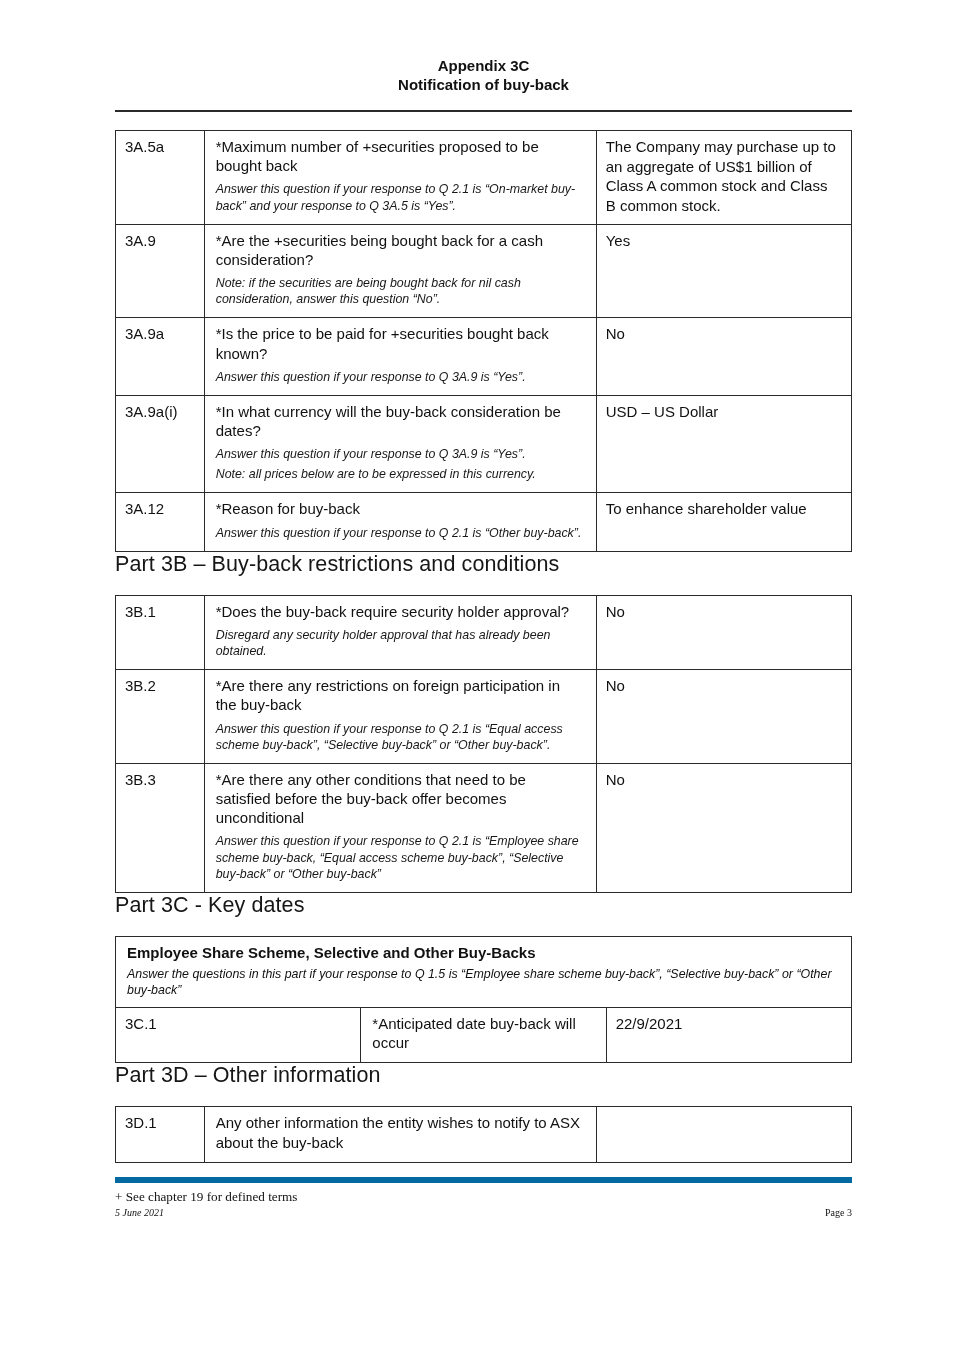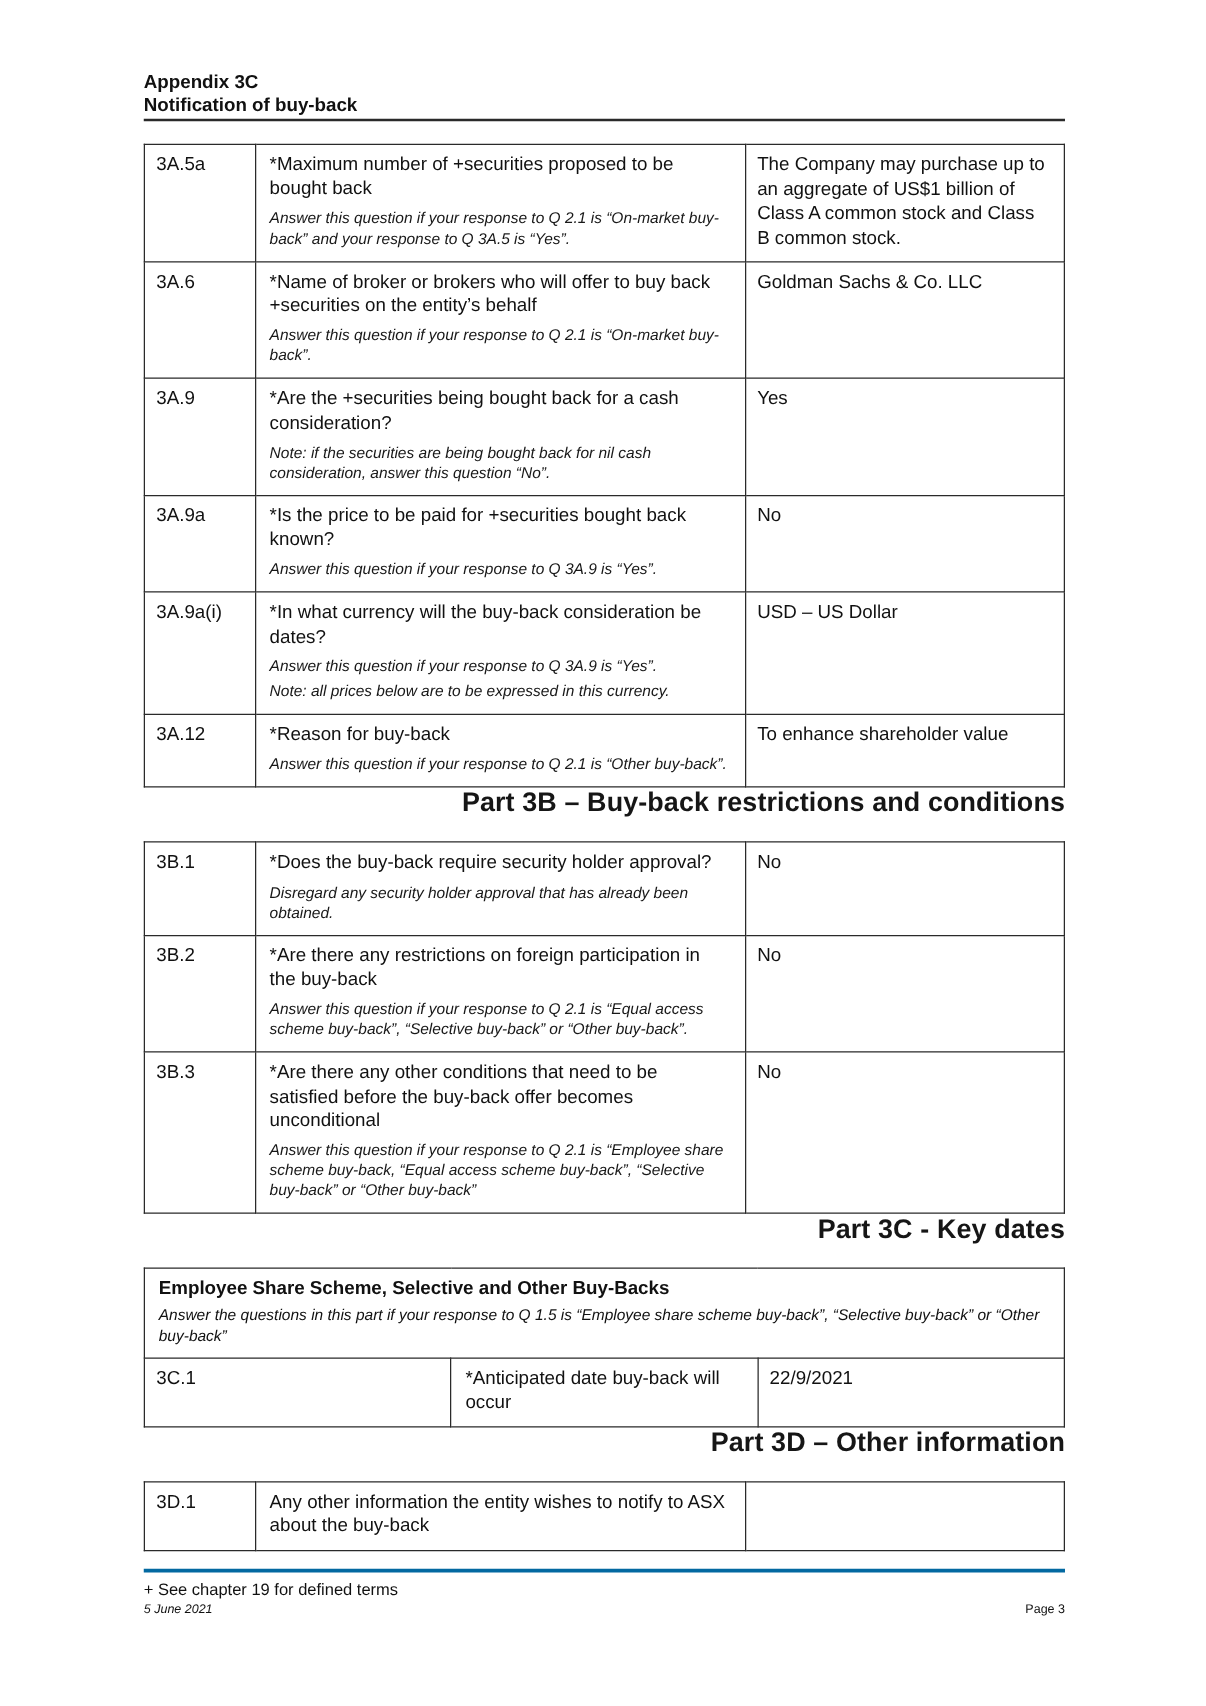--- a/index.html
+++ b/index.html
@@ -3,46 +3,46 @@
 <meta charset="utf-8">
 <style>
   html,body{margin:0;padding:0;background:#fff;}
   .page{
     width:965px;height:1365px;box-sizing:border-box;
     padding:56px 113px 0 115px;
     font-family:"Liberation Sans","DejaVu Sans",sans-serif;
     color:#111;background:#fff;position:relative;
   }
   .doc-header{
-    text-align:left;font-weight:bold;font-size:15px;line-height:1.27;
-    border-bottom:2px solid #2a2a2a;padding-bottom:1px;
+    text-align:center;font-weight:bold;font-size:15px;line-height:1.27;
+    border-bottom:2px solid #2a2a2a;padding-bottom:16px;
   }
   table.form{
     width:100%;border-collapse:collapse;table-layout:fixed;
     margin-top:18px;
   }
   table.form td{
     border:1.5px solid #2a2a2a;vertical-align:top;
   }
   td.num{width:11.1%;padding:7px 4px 8px 9px;font-size:15px;}
   td.q{width:54.2%;padding:6px 12px 10px 11px;}
   td.a{width:34.7%;padding:6px 10px 8px 9px;font-size:15px;line-height:1.3;}
   .question{font-size:15px;line-height:1.28;}
   .note{font-size:12.4px;font-style:italic;line-height:1.3;margin-top:6px;color:#181818;}
   .note + .note{margin-top:4px;}
   h2.part-heading{
-    font-weight:bold;font-size:21.5px;margin:0;color:#161616;letter-spacing:.1px;text-align:right;
+    font-weight:normal;font-size:21.5px;margin:0;color:#161616;letter-spacing:.1px;
   }
   .h-3b{margin-top:46px;margin-bottom:12px;}
   .h-3c{margin-top:48px;margin-bottom:-6px;}
   .h-3d{margin-top:56px;margin-bottom:-4px;}
   td.scheme-header{padding:7px 2px 9px 11px;}
   .scheme-title{font-weight:bold;font-size:15px;}
   .scheme-note{font-size:12.4px;font-style:italic;line-height:1.3;margin-top:5px;}
-  .doc-footer{margin-top:14px;border-top:3px solid #0369a1;padding-top:5px;}
+  .doc-footer{margin-top:14px;border-top:6px solid #0369a1;padding-top:5px;font-family:Liberation Serif, serif;}
   .footer-terms{font-size:13.2px;line-height:1.35;}
   .footer-row{display:flex;justify-content:space-between;font-size:10px;line-height:1.35;}
   .footer-date{font-style:italic;}
 </style>
 </head>
 <body>
 
 <div class="page">
 
   <div class="doc-header">
@@ -52,28 +52,20 @@
 
   <table class="form">
     <tbody>
       <tr>
         <td class="num">3A.5a</td>
         <td class="q">
           <div class="question">*Maximum number of +securities proposed to be bought back</div>
           <div class="note">Answer this question if your response to Q 2.1 is “On-market buy-back” and your response to Q 3A.5 is “Yes”.</div>
         </td>
         <td class="a">The Company may purchase up to an aggregate of US$1 billion of Class A common stock and Class B common stock.</td>
-      </tr>
-      <tr>
-        <td class="num">3A.6</td>
-        <td class="q">
-          <div class="question">*Name of broker or brokers who will offer to buy back +securities on the entity’s behalf</div>
-          <div class="note">Answer this question if your response to Q 2.1 is “On-market buy-back”.</div>
-        </td>
-        <td class="a">Goldman Sachs &amp; Co. LLC</td>
       </tr>
       <tr>
         <td class="num">3A.9</td>
         <td class="q">
           <div class="question">*Are the +securities being bought back for a cash consideration?</div>
           <div class="note">Note: if the securities are being bought back for nil cash consideration, answer this question “No”.</div>
         </td>
         <td class="a">Yes</td>
       </tr>
       <tr>

